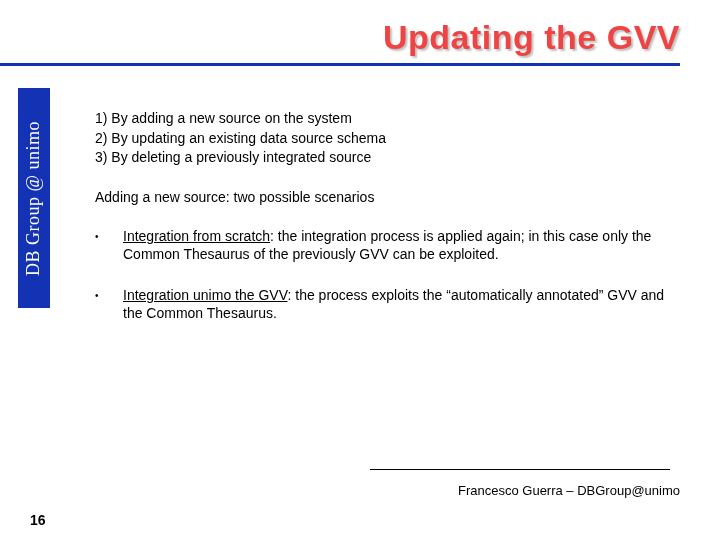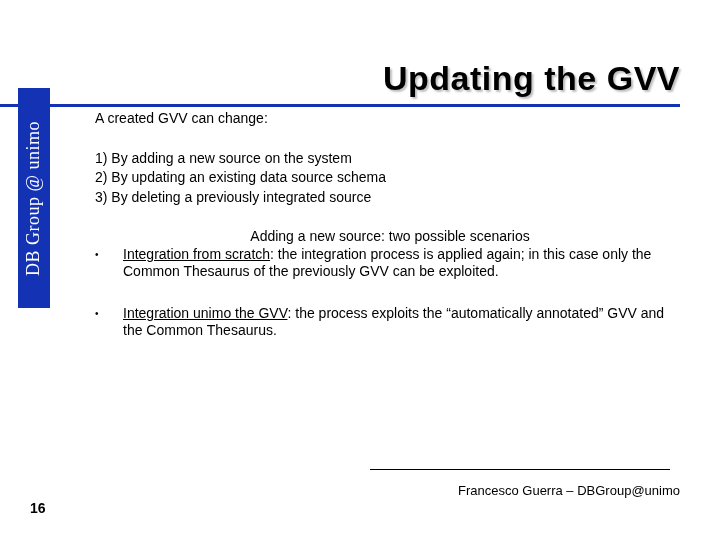--- a/index.html
+++ b/index.html
@@ -13,24 +13,23 @@
   }
   .title-area {
     width: 100%;
     padding: 18px 40px 10px 0;
     text-align: right;
   }
   .title {
     font-family: "Arial Black", Arial, sans-serif;
     font-size: 34px;
     font-weight: 900;
-    color: #000000;
+    color: #ef4444;
     letter-spacing: 0.5px;
     text-shadow: 2px 2px 2px rgba(0,0,0,0.25);
-    margin-top: 41px;
   }
   .title-underline {
     margin-top: 6px;
     height: 3px;
     width: 100%;
     background: #1432b4;
   }
   .side-bar {
     position: absolute;
     left: 18px;
@@ -62,21 +61,21 @@
   .intro {
     margin-bottom: 22px;
   }
   .numlist {
     margin-bottom: 22px;
   }
   .numlist div {
     margin-bottom: 2px;
   }
   .subheading {
-    text-align: center;
+    margin-bottom: 22px;
   }
   .bullets {
     padding-left: 0;
   }
   .bullet-row {
     display: flex;
     margin-bottom: 24px;
   }
   .dot {
     width: 28px;
@@ -102,39 +101,38 @@
   .footer {
     position: absolute;
     right: 40px;
     bottom: 42px;
     font-size: 13px;
     margin-top: 24px;
   }
   .page-num {
     position: absolute;
     left: 30px;
-    bottom: 24px;
+    bottom: 12px;
     font-size: 14px;
     font-weight: bold;
   }
 </style>
 </head>
 <body>
 
 <div class="title-area">
   <div class="title">Updating the GVV</div>
   <div class="title-underline"></div>
 </div>
 
 <div class="side-bar">
   <span>DB Group @ unimo</span>
 </div>
 
 <div class="content">
-  <div class="intro">A created GVV can change:</div>
 
   <div class="numlist">
     <div>1)  By adding a new source on the system</div>
     <div>2)  By updating an existing data source schema</div>
     <div>3)  By deleting a previously integrated source</div>
   </div>
 
   <div class="subheading">Adding a new source: two possible scenarios</div>
 
   <div class="bullets">

